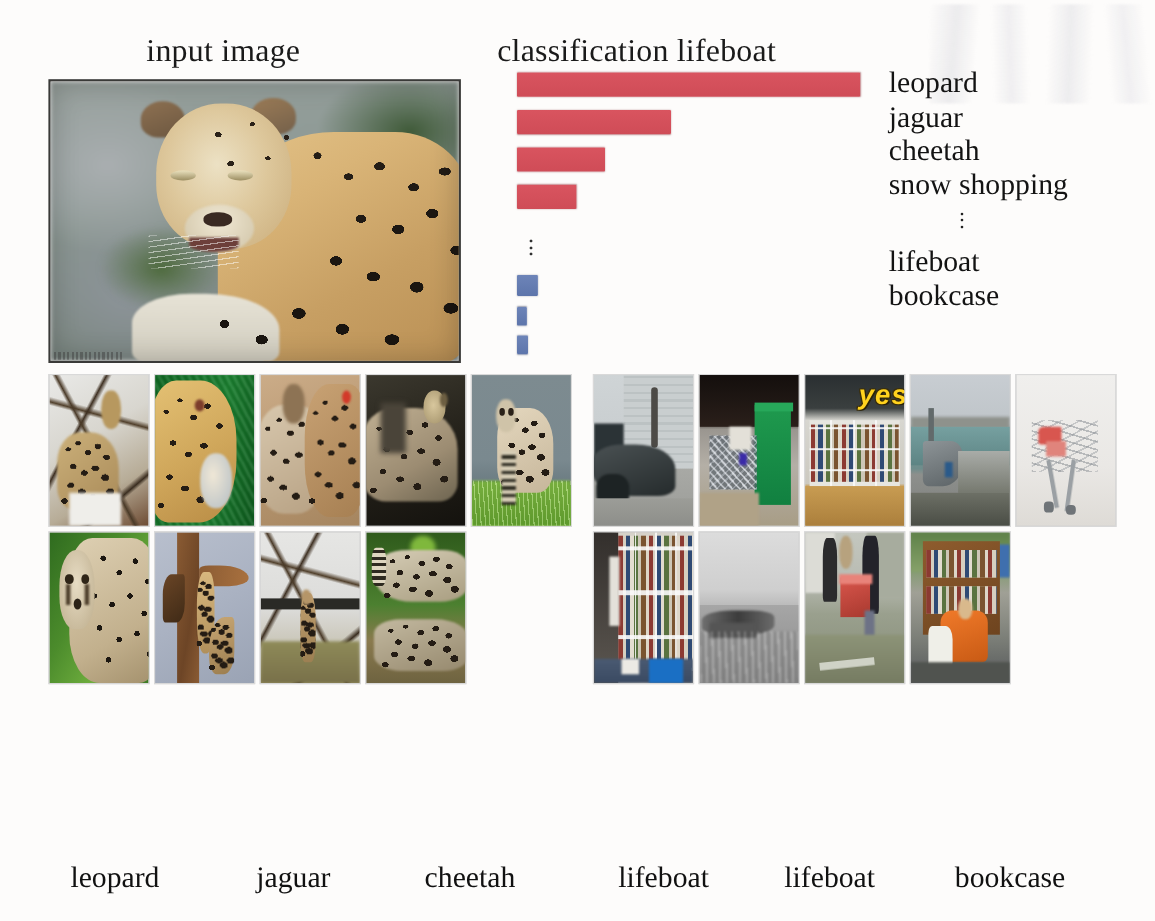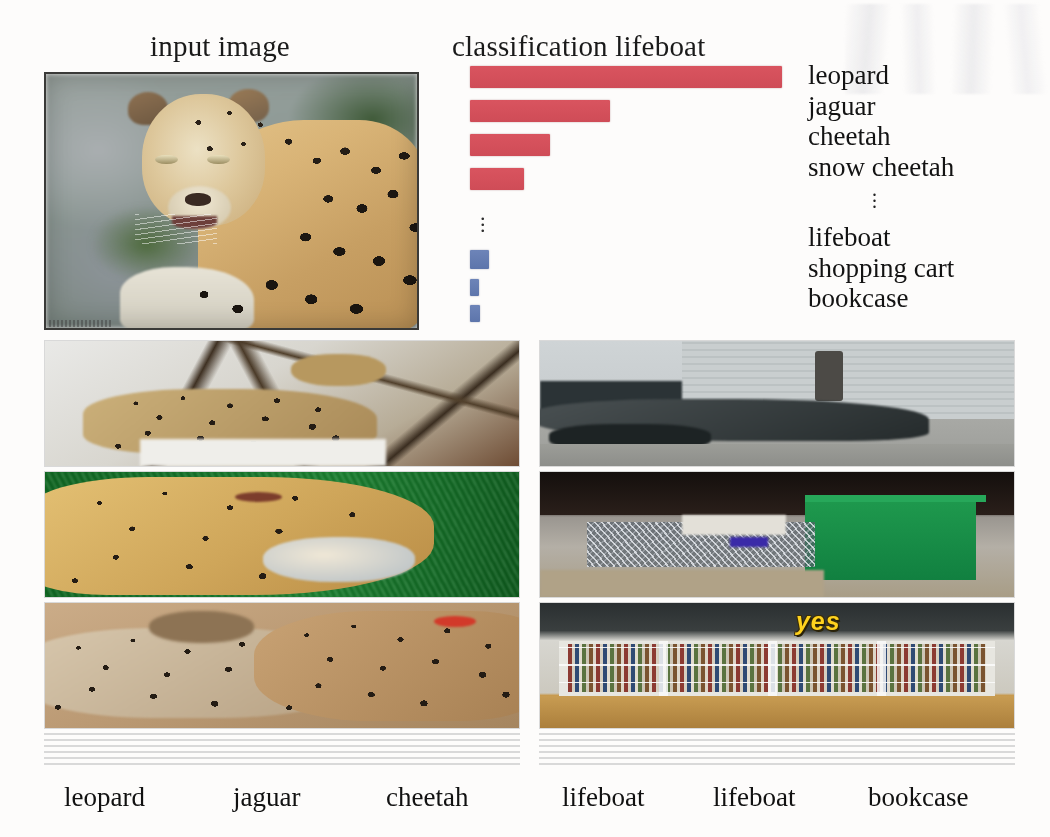--- a/index.html
+++ b/index.html
@@ -17,21 +17,21 @@
       linear-gradient(95deg, rgba(228,228,230,0) 0%, rgba(222,222,226,.55) 12%, rgba(250,250,250,0) 22%),
       linear-gradient(88deg, rgba(255,255,255,0) 28%, rgba(226,226,230,.5) 36%, rgba(255,255,255,0) 44%),
       linear-gradient(92deg, rgba(255,255,255,0) 52%, rgba(224,224,228,.55) 62%, rgba(255,255,255,0) 72%),
       linear-gradient(85deg, rgba(255,255,255,0) 78%, rgba(228,228,232,.5) 86%, rgba(255,255,255,0) 95%);
     filter:blur(1.2px);
     pointer-events:none;
   }
 
   
   .hdr{position:absolute;font-size:29px;color:#1a1a1a;letter-spacing:.2px;white-space:nowrap;}
-  #hdr-input{left:150px;top:30px;}
+  #hdr-input{left:133px;top:30px;}
   #hdr-resp{left:452px;top:30px;}
 
   
   .inputimg{
     position:absolute;left:44px;top:72px;width:375px;height:258px;
     border:2px solid #3a3a38;
     overflow:hidden;
     box-sizing:border-box;
   }
   .photo{position:absolute;inset:0;overflow:hidden;}
@@ -115,21 +115,21 @@
   .bar.blue{background:linear-gradient(#6d84b8,#5d75ab);box-shadow:0 0 1.5px rgba(50,60,95,.5);}
   .ell{position:absolute;color:#303030;font-size:22px;line-height:6px;letter-spacing:0;}
   .ell span{display:block;}
   .labels{position:absolute;left:808px;top:60px;width:242px;}
   .labels .row{font-size:27px;line-height:30.5px;color:#131313;white-space:nowrap;}
   .labels .gap{height:40px;position:relative;}
   .labels .gap .dots{position:absolute;left:64px;top:4px;color:#222;font-size:20px;line-height:6px;}
   .labels .dots span{display:block;}
 
   
-  .grid{position:absolute;display:grid;grid-template-columns:repeat(1,1fr);
+  .grid{position:absolute;display:grid;grid-template-columns:repeat(5,1fr);
         grid-template-rows:repeat(3,1fr);gap:4px 4px;}
   #grid-left{left:44px;top:340px;width:476px;height:425px;}
   #grid-right{left:539px;top:340px;width:476px;height:425px;}
   .cell{position:relative;overflow:hidden;background:#cfcfcf;border:1px solid #d9d9d9;box-sizing:border-box;}
   .cell > .sc{position:absolute;inset:0;overflow:hidden;}
 
   .spot-s{background-image:
       radial-gradient(ellipse 4px 3px at 18% 22%, #241c14 60%, transparent 62%),
       radial-gradient(ellipse 4px 3px at 34% 14%, #241c14 60%, transparent 62%),
       radial-gradient(ellipse 5px 4px at 50% 26%, #241c14 60%, transparent 62%),
@@ -232,30 +232,29 @@
   </div>
   <div class="bar blue" style="left:0px;top:186px;width:19px;height:19px;"></div>
   <div class="bar blue" style="left:0px;top:215px;width:9px;height:17px;"></div>
   <div class="bar blue" style="left:0px;top:241px;width:10px;height:17px;"></div>
 </div>
 
 <div class="labels">
   <div class="row">leopard</div>
   <div class="row">jaguar</div>
   <div class="row">cheetah</div>
-  <div class="row">snow cheetah</div>
+  <div class="row">snow shopping</div>
   <div class="gap">
     <div class="dots">
         <span>.</span>
         <span>.</span>
         <span>.</span>
       </div>
   </div>
   <div class="row">lifeboat</div>
-  <div class="row">shopping cart</div>
   <div class="row">bookcase</div>
 </div>
 
 <div class="grid" id="grid-left">
 
   <div class="cell">
       <div class="sc">
     <div style="position:absolute;inset:0;background:linear-gradient(150deg,#e9e9e7 0%,#d8d6cf 40%,#b7ac97 72%,#6e4c34 100%);"></div>
     <div style="position:absolute;inset:0;" class="branches"></div>
     <div style="position:absolute;left:8%;top:38%;width:62%;height:52%;border-radius:38% 46% 30% 30%;background:linear-gradient(140deg,#cbb07a,#a98a58);filter:blur(.8px);"></div>

